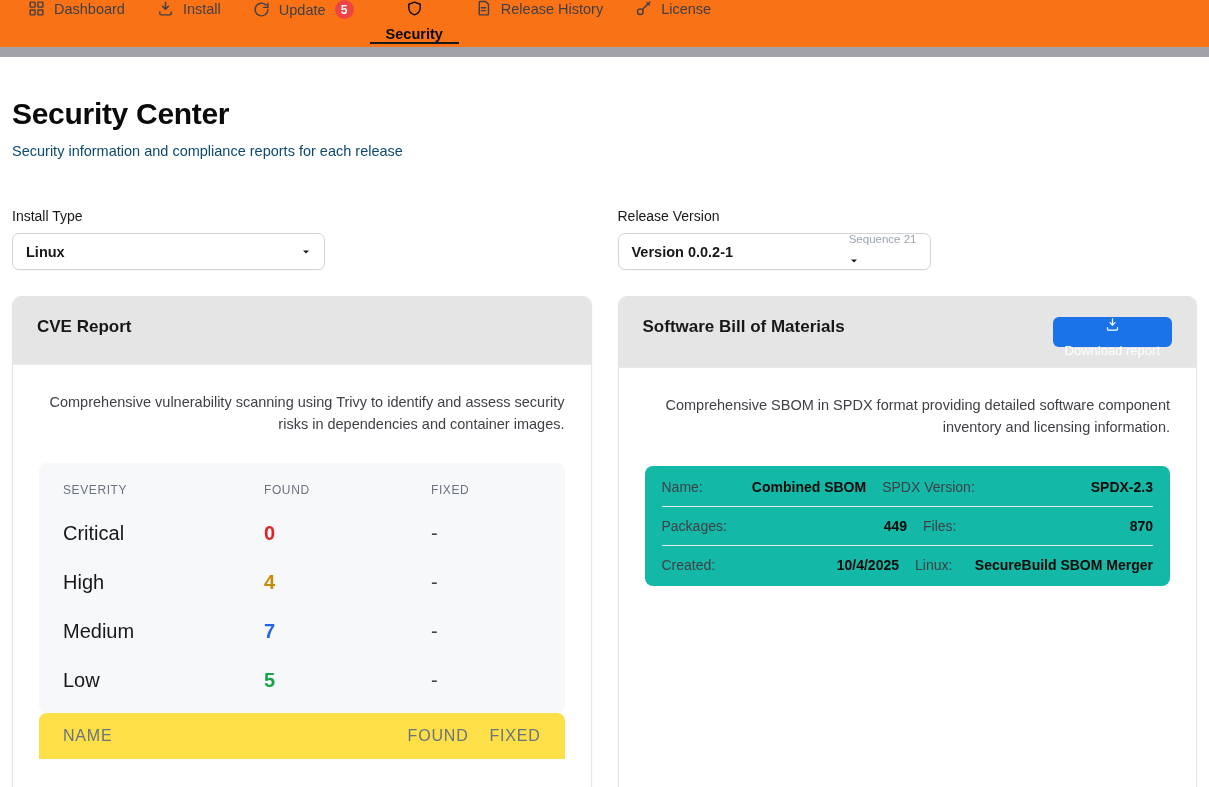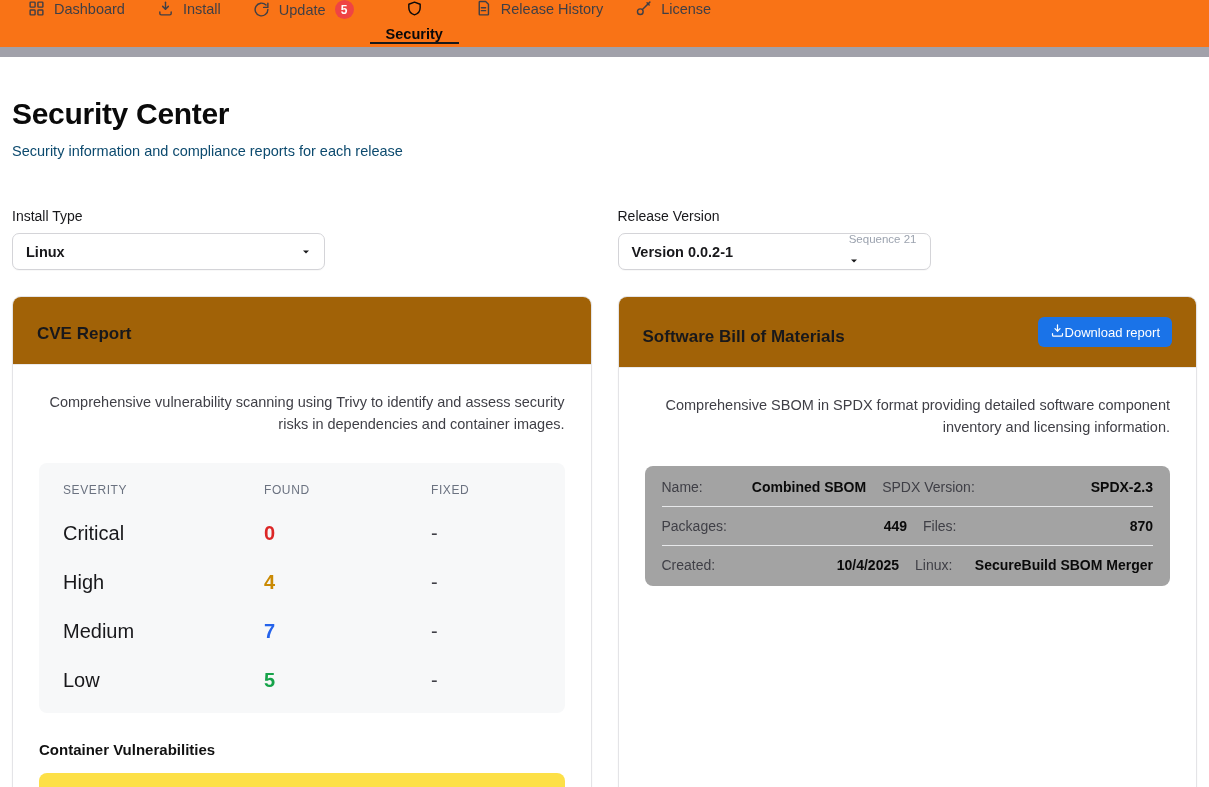--- a/index.html
+++ b/index.html
@@ -28,45 +28,45 @@
     display: flex; align-items: center; justify-content: space-between; padding: 0 13px; cursor: pointer;
     box-shadow: 0 1px 1px rgba(0,0,0,.03); }
   .select-value { font-size: 14.5px; font-weight: 700; color: #18181b; }
   .select-right { display: flex; align-items: flex-start; gap: 7px; flex-direction: column; }
   .select-seq { font-size: 11.5px; color: #9ca3af; }
 
   
   .cards { display: grid; grid-template-columns: 1fr 1fr; gap: 26px; margin-top: 26px; align-items: stretch; }
   .card { border: 1px solid #e4e4e7; border-radius: 9px; background: #fff; overflow: hidden;
     box-shadow: 0 1px 2px rgba(0,0,0,.05); min-height: 560px; }
-  .card-header { padding: 20px 24px; background: #a16207; border-bottom: 1px solid #eaeaec;
-    display: flex; align-items: flex-end; justify-content: space-between; min-height: 68px; }
+  .card-header { padding: 20px 24px; background: #e5e5e5; border-bottom: 1px solid #eaeaec;
+    display: flex; align-items: flex-start; justify-content: space-between; min-height: 68px; }
   .card-title { font-size: 17px; font-weight: 700; color: #18181b; }
   .card-body { padding: 27px 26px; }
   .card-desc { font-size: 14.5px; color: #3f3f46; line-height: 1.5; margin-bottom: 27px; text-align: right; }
 
   
   .sev-table { background: #f7f8f9; border-radius: 8px; padding: 6px 24px 8px; }
   .sev-head, .sev-row { display: grid; grid-template-columns: 201px 167px 1fr; align-items: center; }
   .sev-head { padding: 14px 0 12px; font-size: 12px; color: #6b7280; letter-spacing: .05em; font-weight: 500; }
   .sev-row { padding: 13px 0; font-size: 20px; color: #18181b; }
   .sev-found { font-weight: 600; }
   .sev-fixed { color: #3f3f46; }
 
   .cv-title { margin: 28px 0 15px; font-size: 15px; font-weight: 600; color: #111; }
   .cv-head { background: #fde047; border-radius: 8px 8px 0 0; display: grid;
     grid-template-columns: 1fr 90px 72px; padding: 14px 24px; font-size: 16px; color: #6b7280;
     letter-spacing: .05em; font-weight: 500; }
   .cv-head .num { text-align: right; }
 
   
-  .btn-download { display: inline-flex; align-items: center; gap: 0; color: #fff; border: none;
+  .btn-download { display: inline-flex; align-items: center; gap: 8px; color: #fff; border: none;
     border-radius: 6px; height: 30px; padding: 0 12px; font-size: 13px; font-weight: 500;
-    font-family: "Liberation Sans", sans-serif; cursor: pointer; }
-  .sbom-info { background: #a3a3a3; border-radius: 8px; padding: 2px 17px; }
+    font-family: "Liberation Sans", sans-serif; cursor: pointer; flex-direction: column; }
+  .sbom-info { background: #14b8a6; border-radius: 8px; padding: 2px 17px; }
   .sbom-row { display: grid; grid-template-columns: auto 1fr auto 1.1fr; gap: 0 16px; align-items: center;
     padding: 11px 0; border-bottom: 1px solid #e7e8ea; font-size: 14px; }
   .sbom-row:last-child { border-bottom: none; }
   .sbom-label { color: #3f3f46; }
   .sbom-value { font-weight: 700; color: #0a0a0a; text-align: right; white-space: nowrap; }
 </style>
 </head>
 <body>
 
 <div class="nav">
@@ -191,21 +191,20 @@
             <span class="sev-found" style="color: rgb(37, 99, 235);">7</span>
             <span class="sev-fixed">-</span>
           </div>
           <div class="sev-row">
             <span>Low</span>
             <span class="sev-found" style="color: rgb(22, 163, 74);">5</span>
             <span class="sev-fixed">-</span>
           </div>
         </div>
 
-        <div class="cv-title">Container Vulnerabilities</div>
         <div class="cv-head">
           <span>NAME</span>
           <span class="num">FOUND</span>
           <span class="num">FIXED</span>
         </div>
       </div>
     </div>
 
     <div class="card">
       <div class="card-header">

